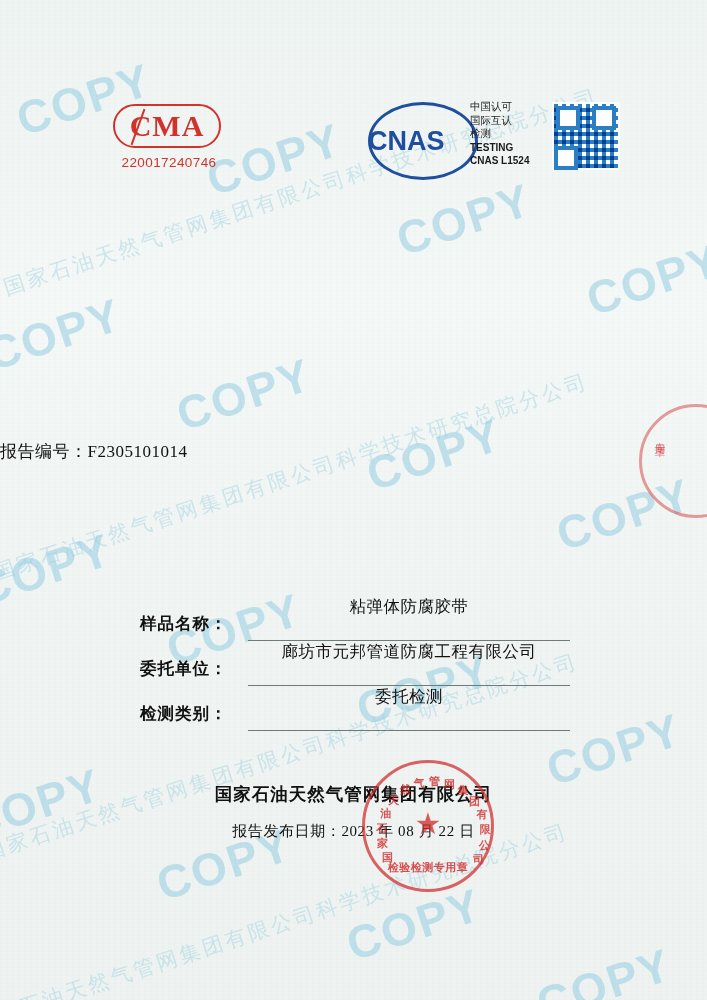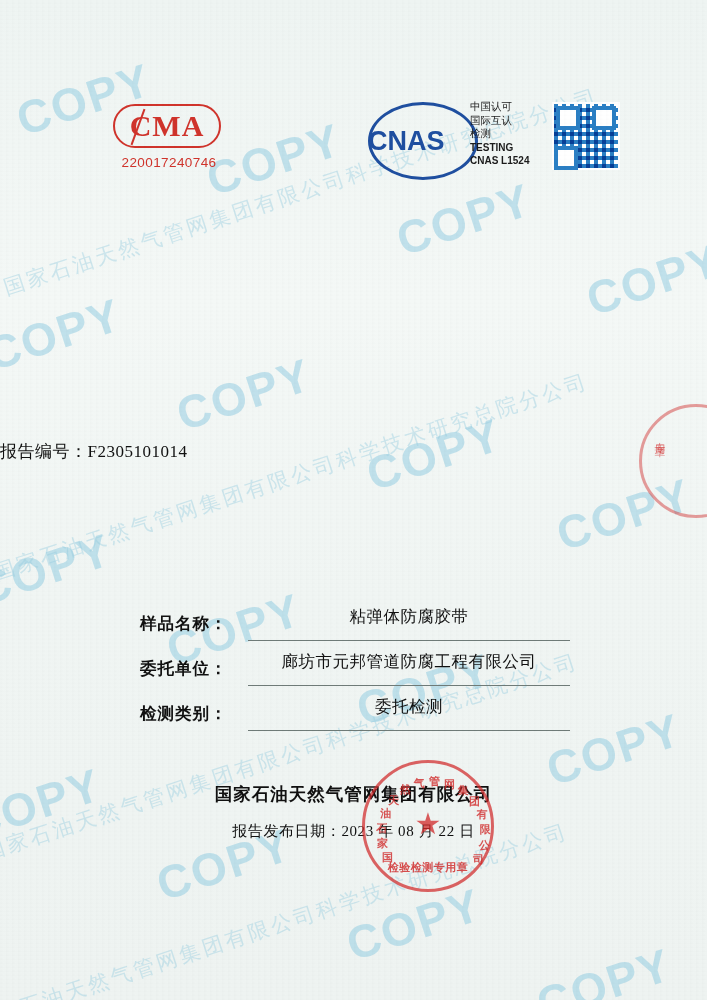--- a/index.html
+++ b/index.html
@@ -276,21 +276,21 @@
     white-space: nowrap;
     padding-bottom: 6px;
   }
   .field-value {
     flex: 1;
     border-bottom: 1px solid #6f7b78;
     text-align: center;
     font-size: 16.5px;
     color: #111;
     font-family: "Liberation Serif", serif;
-    padding-bottom: 12px;
+    padding-bottom: 22px;
     letter-spacing: 0.5px;
     margin-top: 38px;
   }
 
   
   #footer {
     position: absolute;
     top: 782px;
     left: 0;
     width: 707px;

